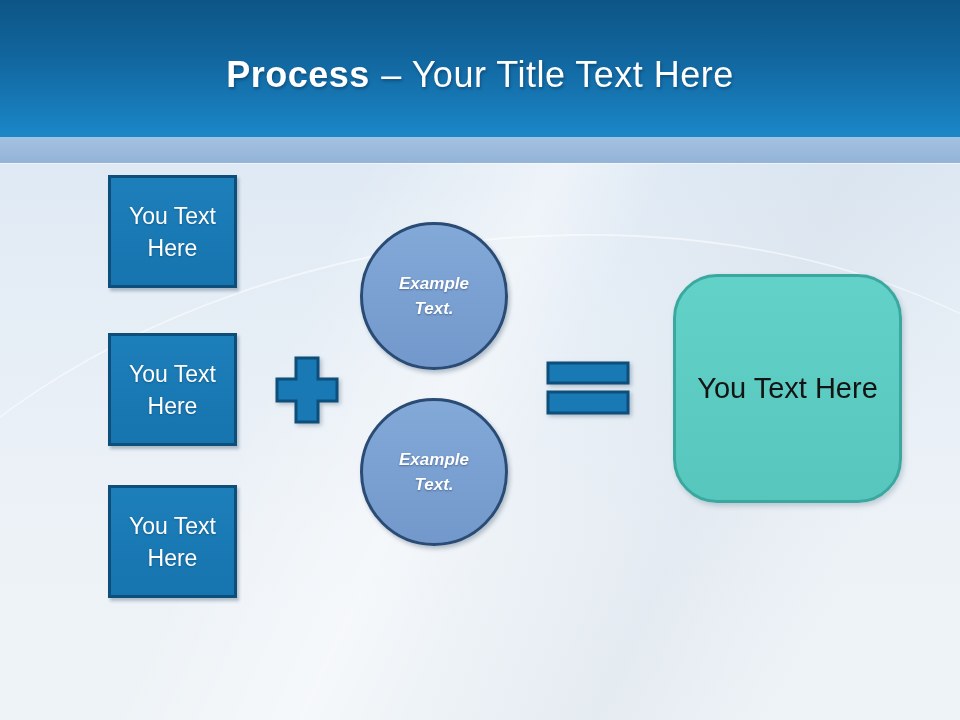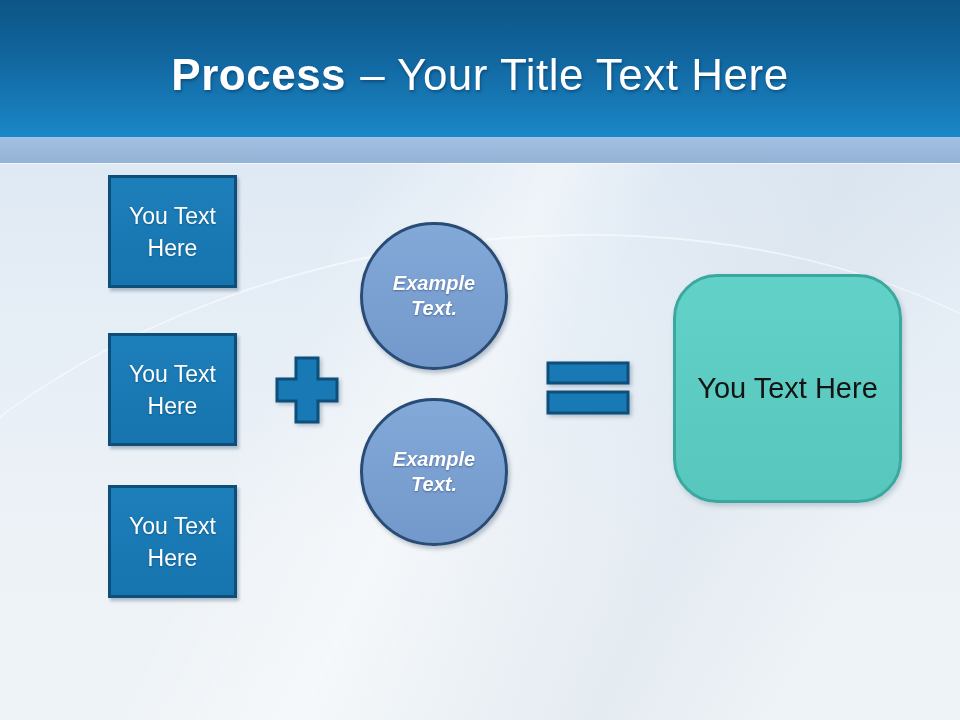--- a/index.html
+++ b/index.html
@@ -23,21 +23,21 @@
     transform:rotate(-8deg);
     pointer-events:none;
   }
   .header{
     position:absolute;left:0;top:0;width:960px;height:137px;
     background:linear-gradient(180deg,#0d5586 0%,#11659d 40%,#1b87c8 100%);
     display:flex;align-items:center;justify-content:center;
   }
   .title{
     margin-top:12px;
-    color:#ffffff;font-size:44px;letter-spacing:0.5px;
+    color:#ffffff;font-size:36px;letter-spacing:0.5px;
     text-shadow:1px 2px 3px rgba(0,30,60,0.4);
     white-space:nowrap;
   }
   .title .em{font-weight:700;}
   .title .rest{font-weight:400;margin-left:0.32em;}
   .band{
     position:absolute;left:0;top:137px;width:960px;height:26px;
     background:linear-gradient(180deg,#a3c1e1 0%,#93b3d7 100%);
     box-shadow:0 1px 0 rgba(255,255,255,0.55);
   }
@@ -53,21 +53,21 @@
   }
   .sq1{top:175px;} .sq2{top:333px;} .sq3{top:485px;}
   .sq .lbl{width:110px;}
   .circle{
     position:absolute;left:360px;width:148px;height:148px;
     box-sizing:border-box;border-radius:50%;
     background:linear-gradient(180deg,#82a9d8 0%,#7398cb 100%);
     border:3px solid #2a4b74;
     box-shadow:2px 3px 4px rgba(30,60,90,0.3);
     display:flex;align-items:center;justify-content:center;text-align:center;
-    color:#ffffff;font-size:20px;font-weight:700;font-style:italic;line-height:25px;
+    color:#ffffff;font-size:17px;font-weight:700;font-style:italic;line-height:25px;
     text-shadow:0 1px 2px rgba(20,40,80,0.45);
   }
   .circle1{top:222px;} .circle2{top:398px;}
   .circle .lbl{width:86px;}
   .op{position:absolute;filter:drop-shadow(2px 2px 2px rgba(30,60,90,0.3));}
   .op-plus{left:275px;top:356px;}
   .op-eq{left:546px;top:361px;}
   .result{
     position:absolute;left:673px;top:274px;width:229px;height:229px;
     box-sizing:border-box;border-radius:44px;

